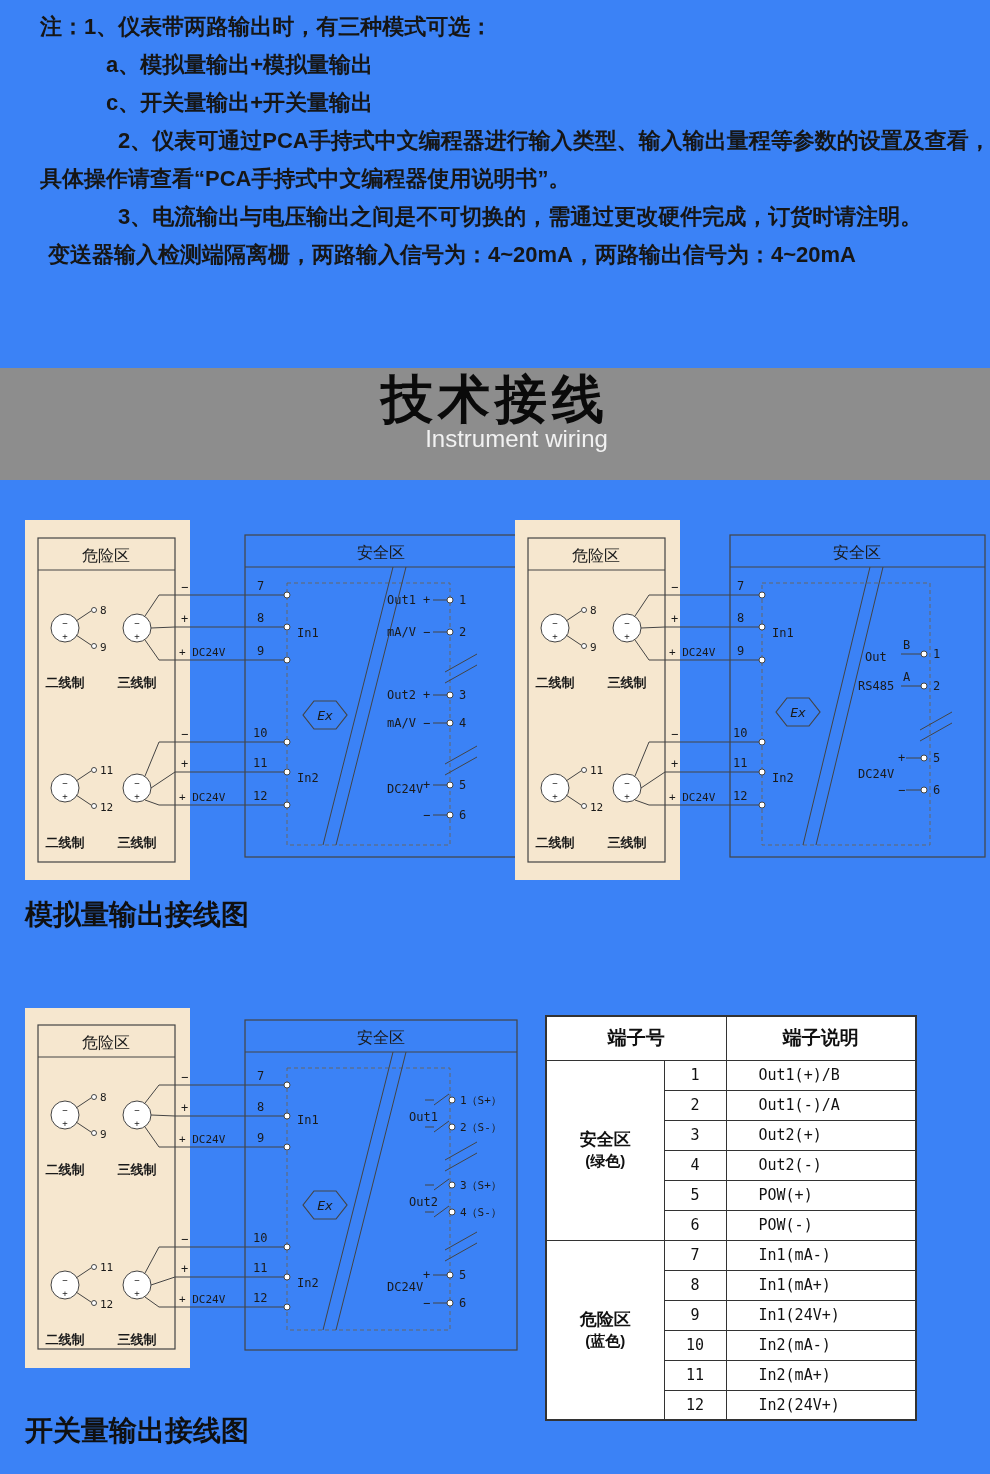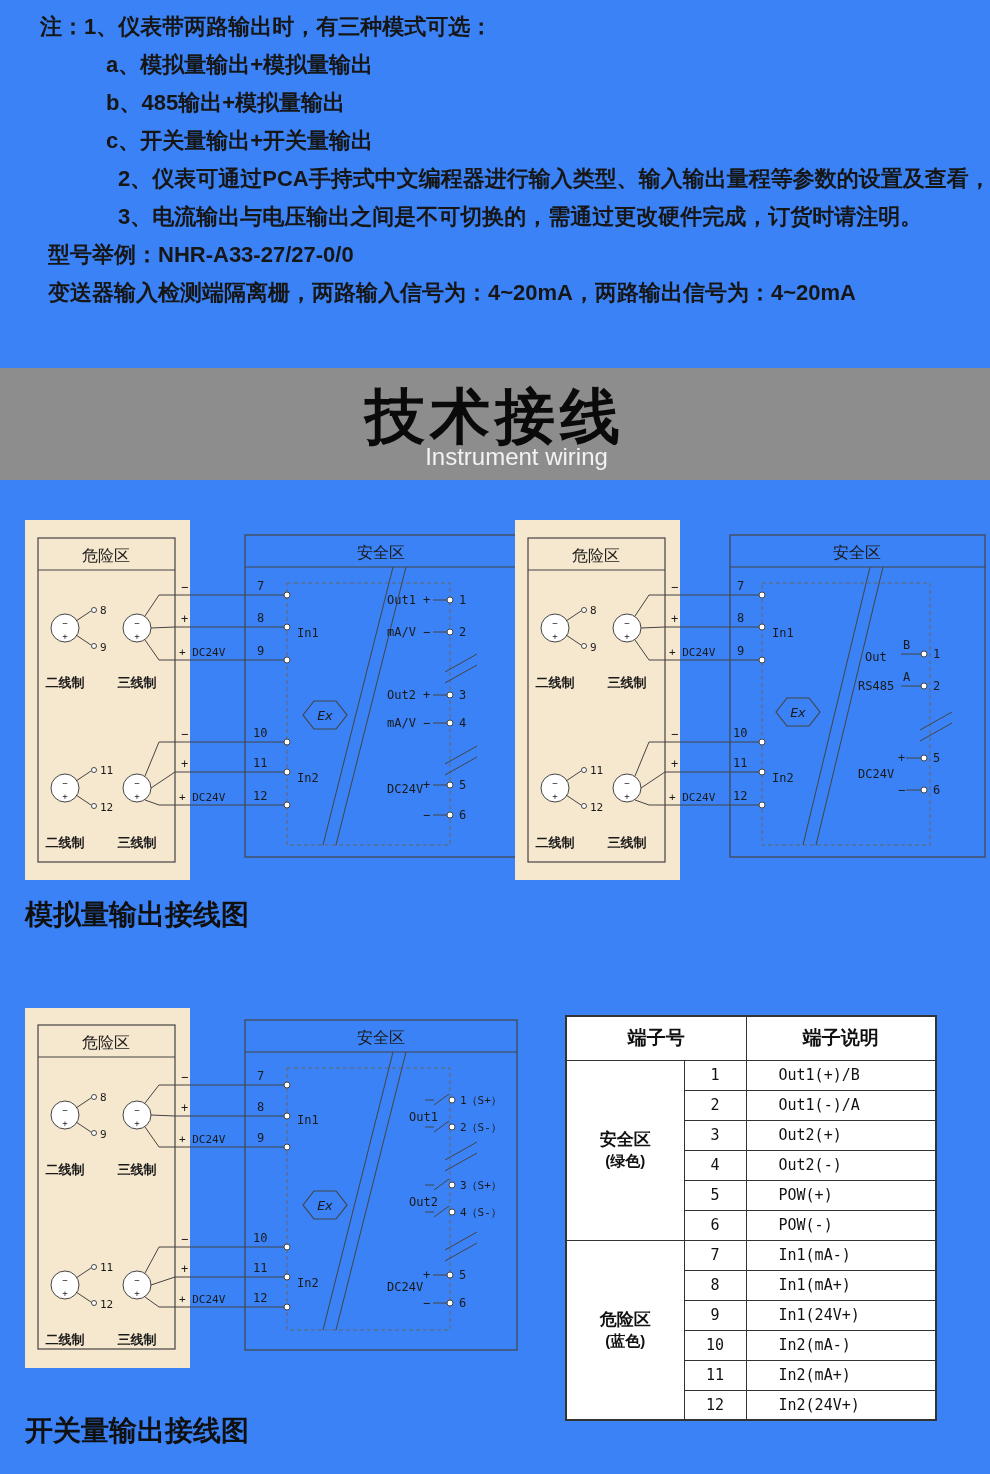--- a/index.html
+++ b/index.html
@@ -8,61 +8,60 @@
         font-family:"Liberation Sans",sans-serif;color:#111;}
   
   .notes{position:absolute;left:40px;top:8px;width:935px;font-weight:bold;
          font-size:22px;line-height:38px;color:#161616;}
   .notes p{margin:0;white-space:nowrap;}
   .notes .ind1{margin-left:66px;}
   .notes .ind2{margin-left:78px;}
   .notes .ind3{margin-left:8px;}
   
   .banner{position:absolute;left:0;top:368px;width:990px;height:112px;background:#8d8d8d;text-align:center;}
-  .banner-title{font-size:60px;font-weight:bold;color:#0a0a0a;letter-spacing:5px;padding-top:20px;line-height:58px;}
+  .banner-title{font-size:52px;font-weight:bold;color:#0a0a0a;letter-spacing:5px;padding-top:2px;line-height:58px;}
   .banner-sub{font-size:24px;color:#f2f2f2;line-height:22px;margin-left:43px;}
   
   .d-svg{position:absolute;}
   .d-svg text{font-family:"DejaVu Sans Mono",monospace;fill:#1a1a1a;}
   .d-svg .cn{font-family:"Liberation Sans",sans-serif;}
   .cnb{font-weight:bold;}
   .fs9{font-size:9px;}.fs11{font-size:11px;}.fs12{font-size:12px;}
   .fs13{font-size:13px;}.fs16{font-size:16px;}
   .w{stroke:#444;stroke-width:1;fill:none;}
   .box{stroke:#444;stroke-width:1.2;fill:none;}
   .term{fill:#fff;stroke:#444;stroke-width:1;}
   .dash{stroke:#666;stroke-width:1;fill:none;stroke-dasharray:4 3;}
   .beige{fill:#f6e7cf;stroke:none;}
   .exf{font-style:italic;font-family:"DejaVu Serif",serif;}
   .caption{position:absolute;text-align:left;font-size:28px;font-weight:bold;color:#101010;}
   
-  .tbl{position:absolute;left:565px;top:1015px;border-collapse:collapse;background:#fff;border:2px solid #333;}
+  .tbl{position:absolute;left:545px;top:1015px;border-collapse:collapse;background:#fff;border:2px solid #333;}
   .tbl th,.tbl td{border:1px solid #333;}
   .tbl th{height:44px;font-size:19px;font-weight:bold;padding:0 10px;}
   .tbl .th-no{width:180px;}
   .tbl .th-ds{width:190px;}
   .tbl td{height:30px;}
   .tbl .no{width:62px;text-align:center;font-family:"DejaVu Sans Mono",monospace;font-size:15px;}
   .tbl .ds{width:190px;padding-left:32px;font-family:"DejaVu Sans Mono",monospace;font-size:15px;}
   .tbl .grp{width:118px;text-align:center;font-size:17px;font-weight:bold;line-height:21px;}
   .tbl .grp-sub{font-size:15px;}
 </style>
 </head>
 <body>
 
 <div class="page">
 
   <section class="notes">
     <p>注：1、仪表带两路输出时，有三种模式可选：</p>
     <p class="ind1">a、模拟量输出+模拟量输出</p>
-    <p class="ind1">b、485输出+模拟量输出</p>
     <p class="ind1">c、开关量输出+开关量输出</p>
     <p class="ind2">2、仪表可通过PCA手持式中文编程器进行输入类型、输入输出量程等参数的设置及查看，</p>
+    <p>具体操作请查看“PCA手持式中文编程器使用说明书”。</p>
     <p class="ind2">3、电流输出与电压输出之间是不可切换的，需通过更改硬件完成，订货时请注明。</p>
-    <p class="ind3">型号举例：NHR-A33-27/27-0/0</p>
     <p class="ind3">变送器输入检测端隔离栅，两路输入信号为：4~20mA，两路输出信号为：4~20mA</p>
   </section>
 
   <div class="banner">
     <div class="banner-title">技术接线</div>
     <div class="banner-sub">Instrument wiring</div>
   </div>
 
   <svg class="d-svg" style="left:25px;top:520px" width="495" height="360" viewBox="0 0 495 360">
     <g>

